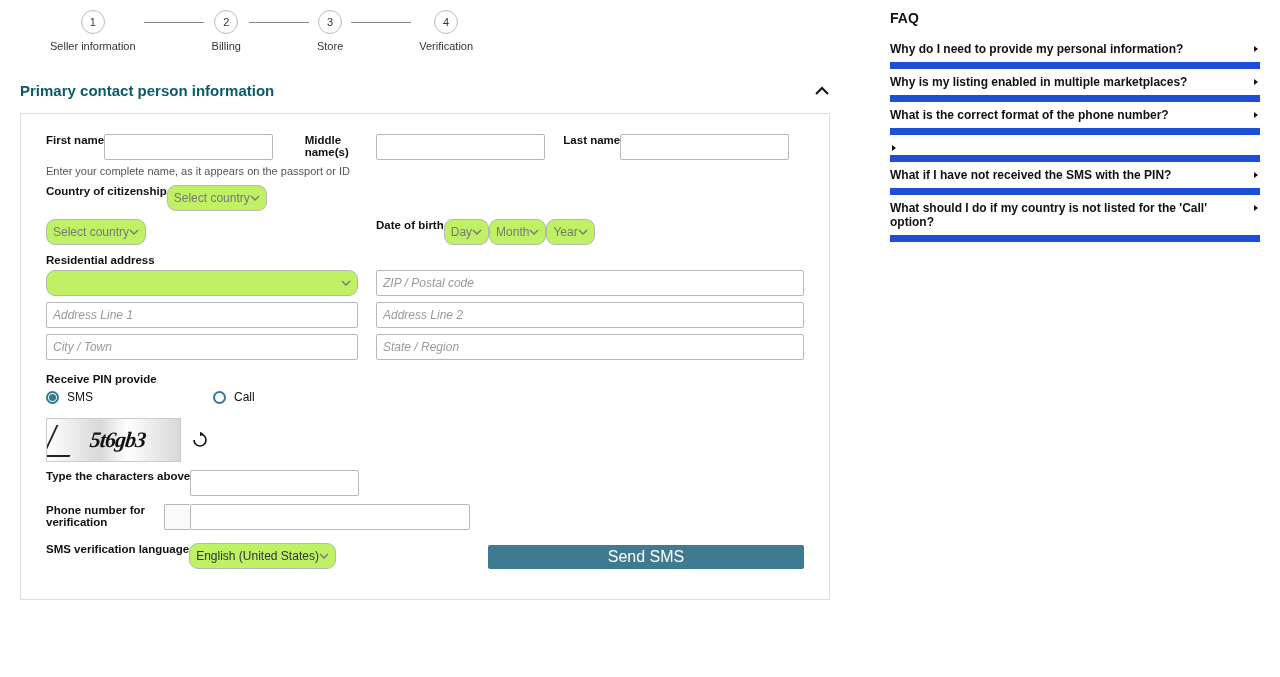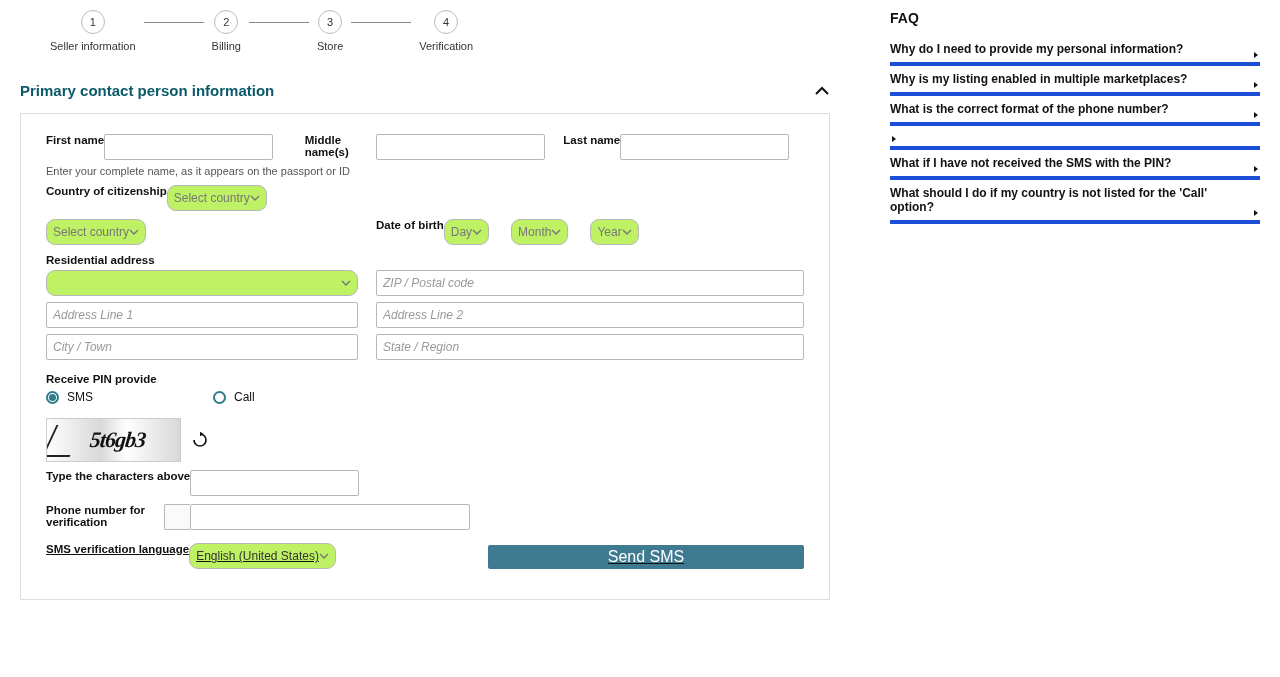--- a/index.html
+++ b/index.html
@@ -156,39 +156,39 @@
   .phone-flag {
     width: 26px; height: 26px;
     border: 1px solid #b7b7b7; border-right: none;
     border-radius: 2px 0 0 2px;
     background: #fafafa;
   }
   .phone-input {
     flex: 1; border-radius: 0 2px 2px 0;
   }
 
-  .sms-row { display: flex; gap: 18px; align-items: flex-end; text-decoration: underline; }
+  .sms-row { display: flex; gap: 18px; align-items: flex-end; }
   .sms-row .field { width: 424px; flex: 0 0 424px; }
   .btn {
     height: 24px;
     border: none;
     color: #fff;
     font-size: 16px;
     cursor: pointer;
     border-radius: 2px;
   }
   .btn-teal { background: #3f7b90; }
   .btn-send { width: 205px; flex:1; }
 
   
   .faq-title { font-weight: bold; font-size: 14px; margin-bottom: 10px; }
   .faq-item {
-    display: flex; justify-content: space-between; align-items: flex-end;
+    display: flex; justify-content: space-between; align-items: flex-start;
     padding: 6px 0;
-    border-bottom: 4px solid #1d4ed8;
+    border-bottom: 7px solid #1d4ed8;
     cursor: pointer;
   }
   .faq-q { font-weight: bold; font-size: 12px; color: #111; }
   .faq-caret { width: 8px; height: 8px; }
   .faq-caret svg { width: 8px; height: 8px; }
 
   .mt8 { margin-top: 8px; }
   .mt12 { margin-top: 12px; }
 </style>
 </head>
@@ -264,21 +264,21 @@
             <span class="sel-text">Select country</span>
             <span class="caret-down">
                 <svg viewBox="0 0 10 10">
                   <path d="M1 3 L5 7 L9 3" stroke="#777" stroke-width="1.4" fill="none"></path>
                 </svg>
               </span>
           </div>
         </div>
         <div class="field" style="flex:1;">
           <span class="field-label">Date of birth</span>
-          <div style="display:flex; gap:22px;">
+          <div style="display:flex; gap:0;">
             <div class="select-box" style="flex:1;">
               <span class="sel-text">Day</span>
               <span class="caret-down">
                   <svg viewBox="0 0 10 10">
                     <path d="M1 3 L5 7 L9 3" stroke="#777" stroke-width="1.4" fill="none"></path>
                   </svg>
                 </span>
             </div>
             <div class="select-box" style="flex:1;">
               <span class="sel-text">Month</span>

